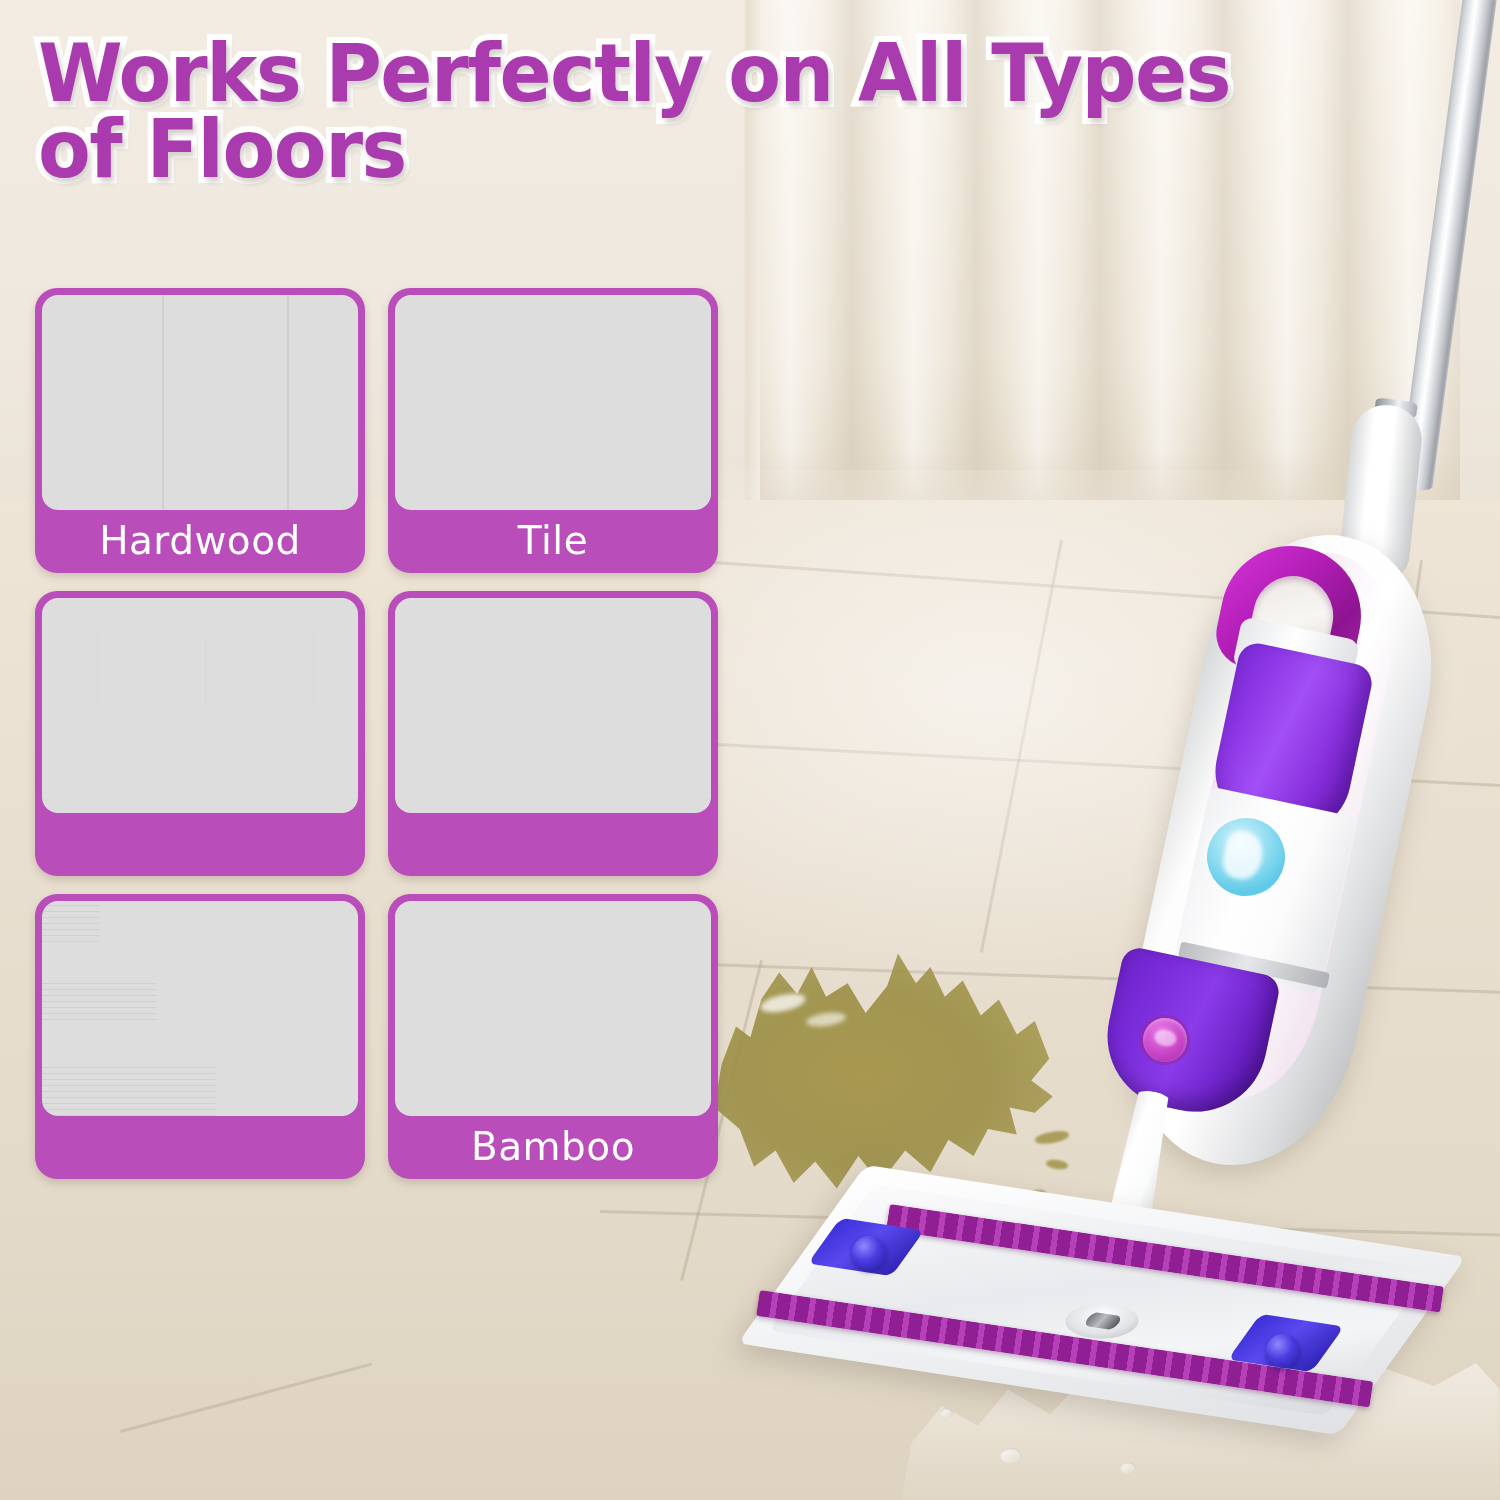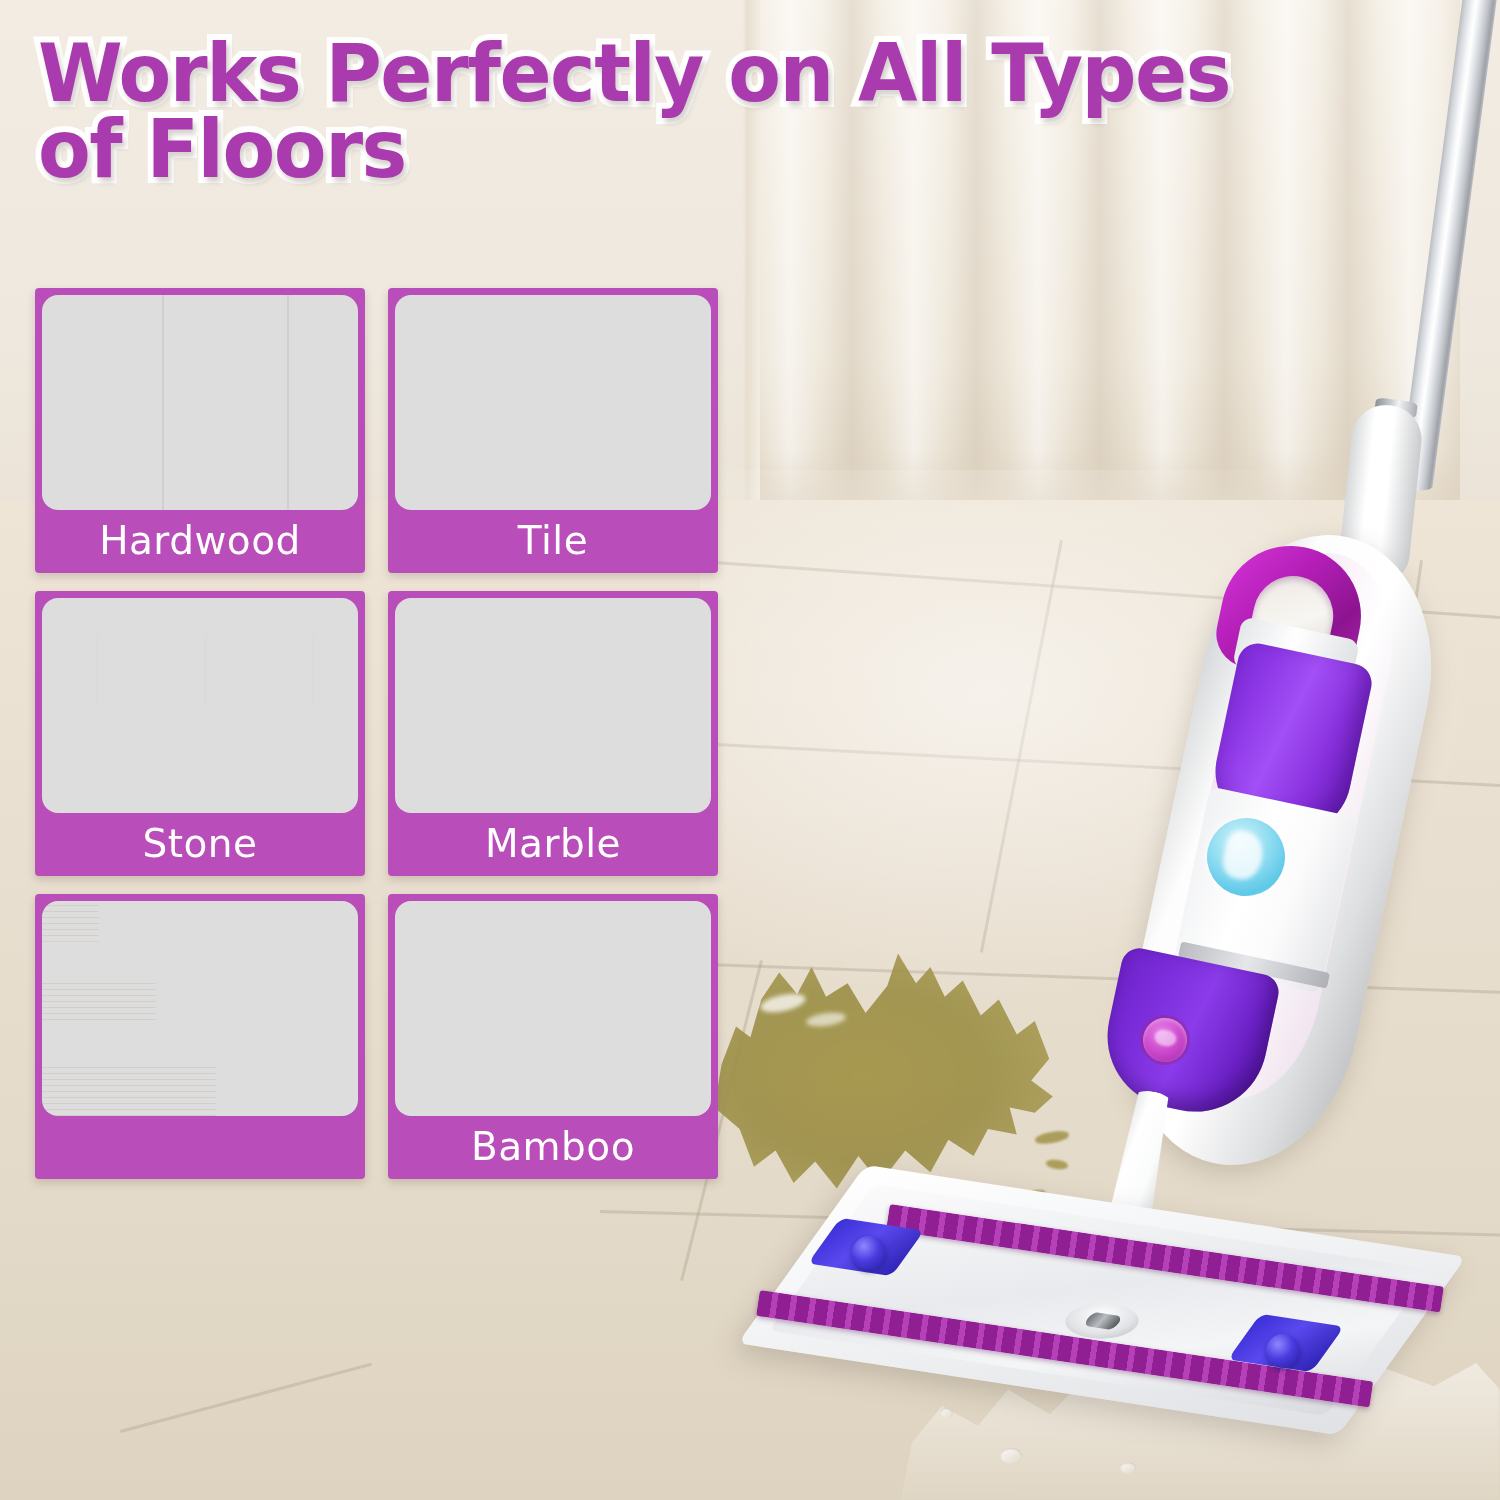--- a/index.html
+++ b/index.html
@@ -278,21 +278,21 @@
     width:690px;
     display:grid;
     grid-template-columns:330px 330px;
     grid-template-rows:repeat(4, 285px);
     column-gap:23px;
     row-gap:18px;
   }
   .card {
     position:relative;
     background:#b94dba;
-    border-radius:4px;
+    border-radius:22px;
     padding:7px 7px 0 7px;
     box-shadow:0 4px 9px rgba(120,100,95,0.28);
     overflow:hidden;
   }
   .card .swatch {
     width:100%; height:215px;
     border-radius:16px;
     overflow:hidden;
     position:relative;
     background:#ddd;
@@ -479,29 +479,23 @@
       </div>
     </div>
     <div class="card">
       <div class="swatch sw-tile"></div>
       <div class="cap">
         <span>Tile</span>
       </div>
     </div>
     <div class="card">
       <div class="swatch sw-stone"></div>
-      <div class="cap">
-        <span>Stone</span>
-      </div>
     </div>
     <div class="card">
       <div class="swatch sw-marble"></div>
-      <div class="cap">
-        <span>Marble</span>
-      </div>
     </div>
     <div class="card">
       <div class="swatch sw-laminate"></div>
     </div>
     <div class="card">
       <div class="swatch sw-cement"></div>
       <div class="cap">
         <span>Bamboo</span>
       </div>
     </div>

